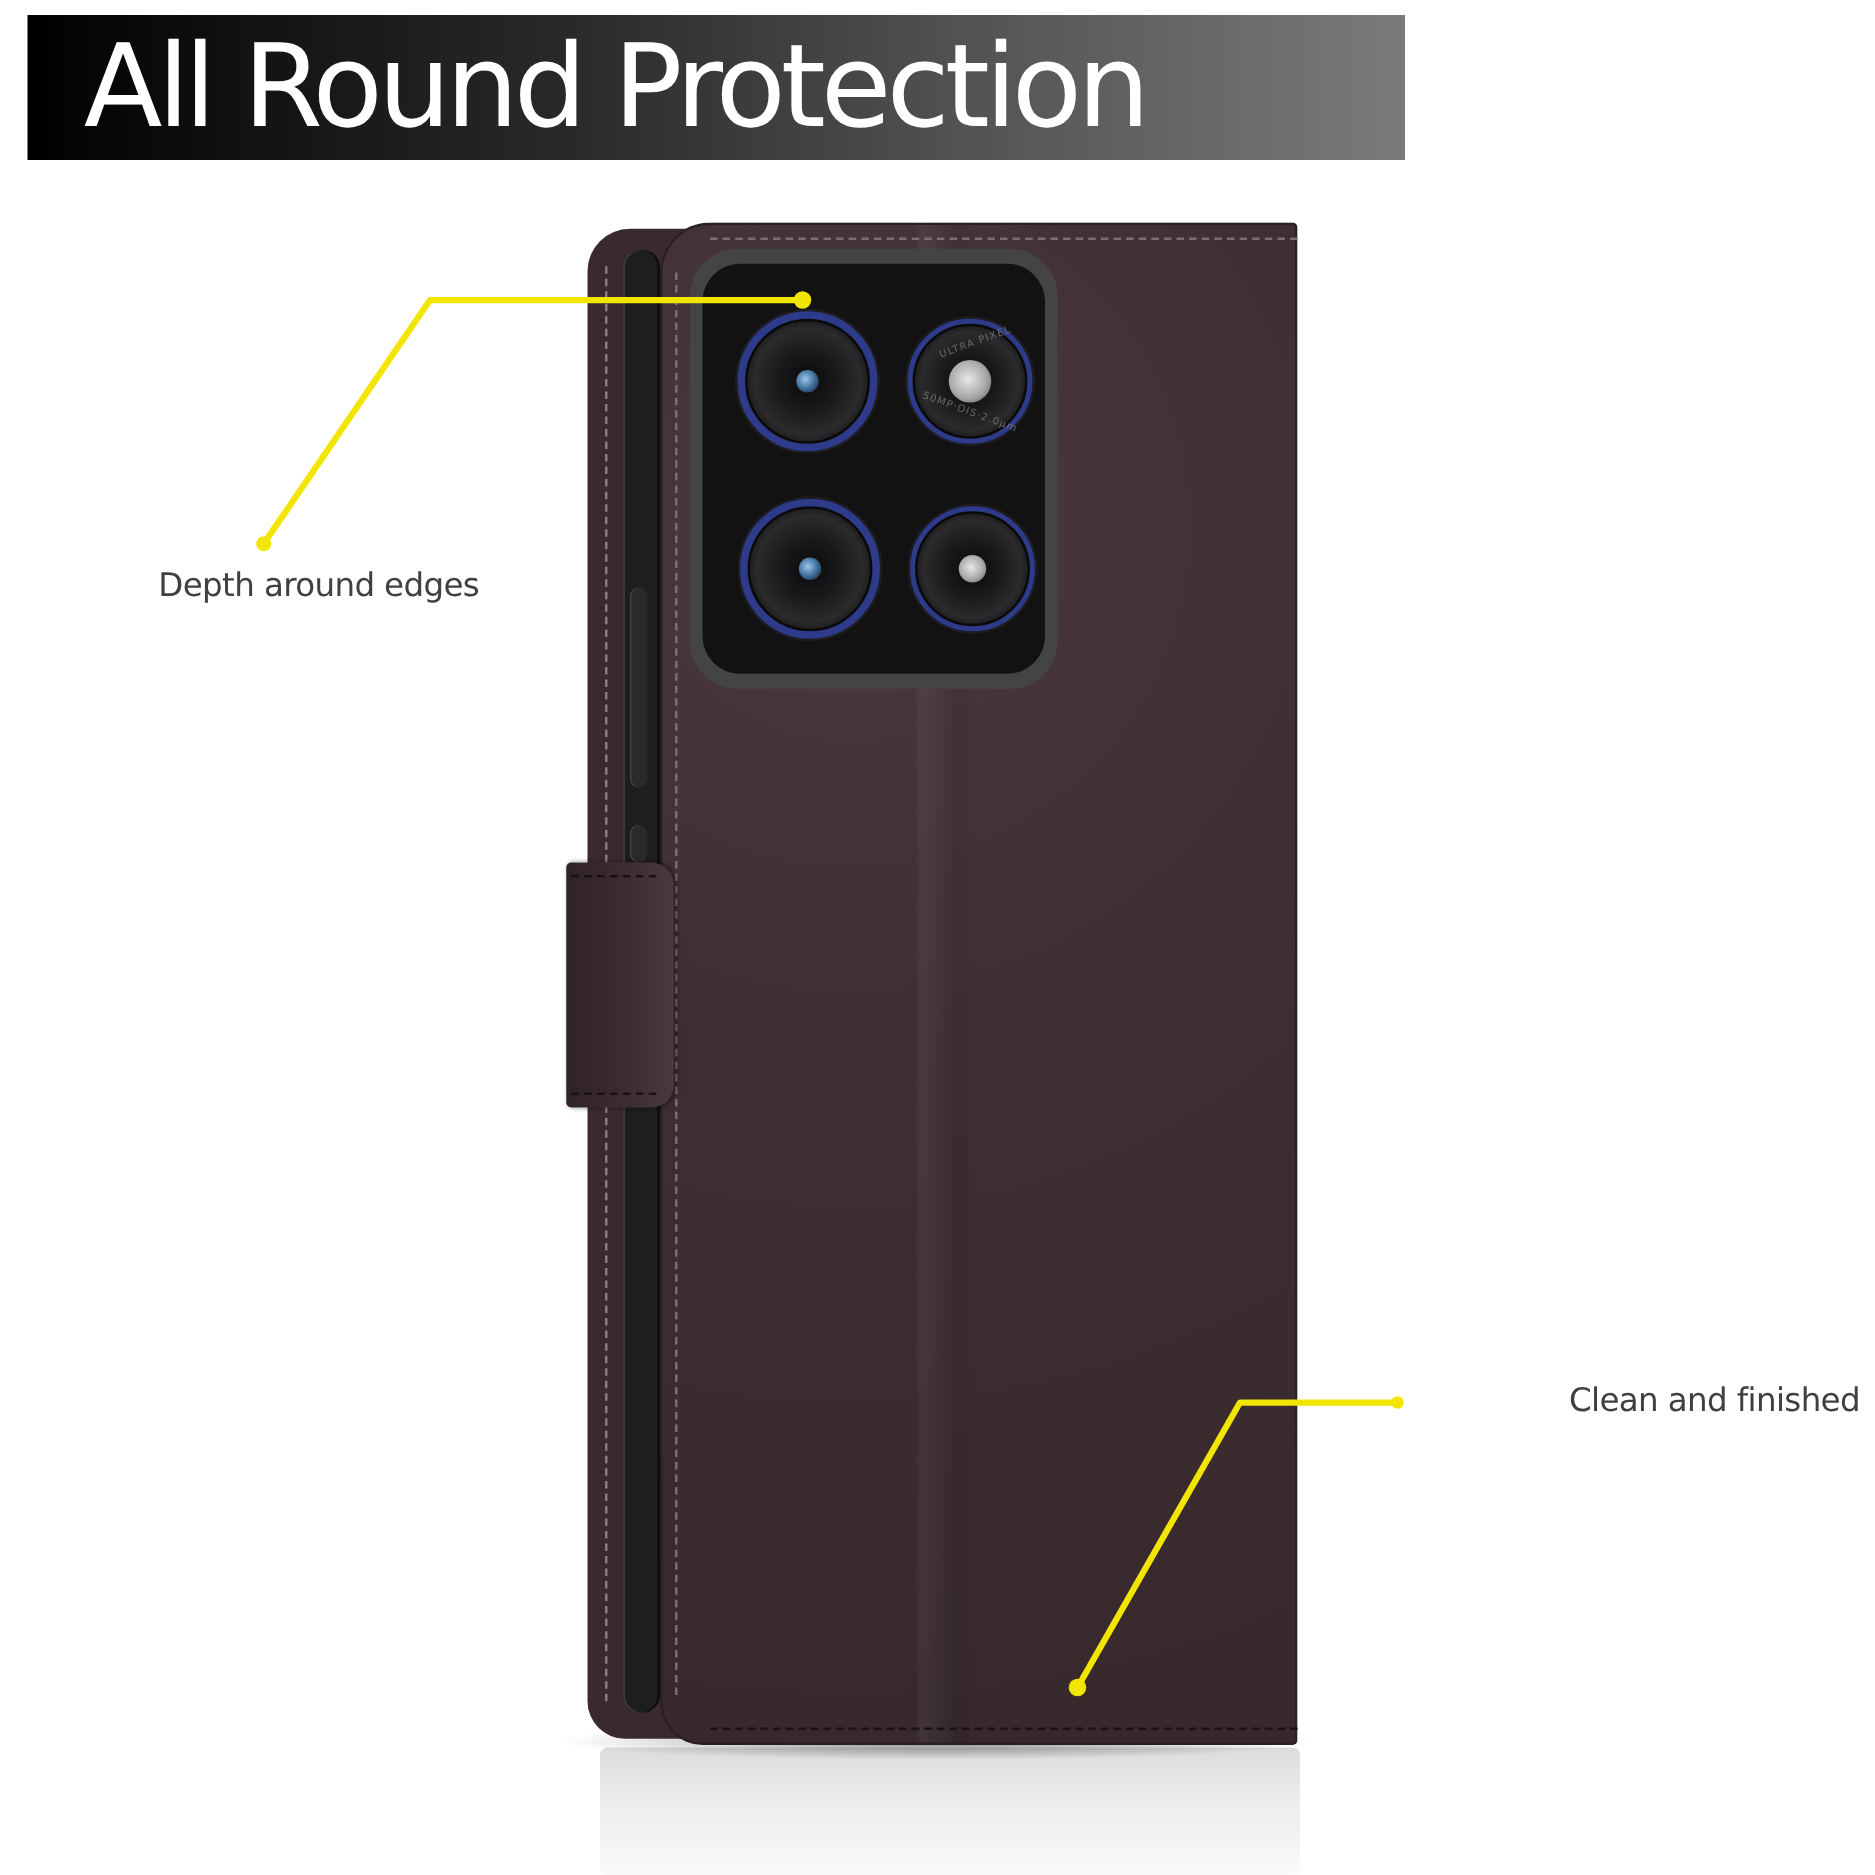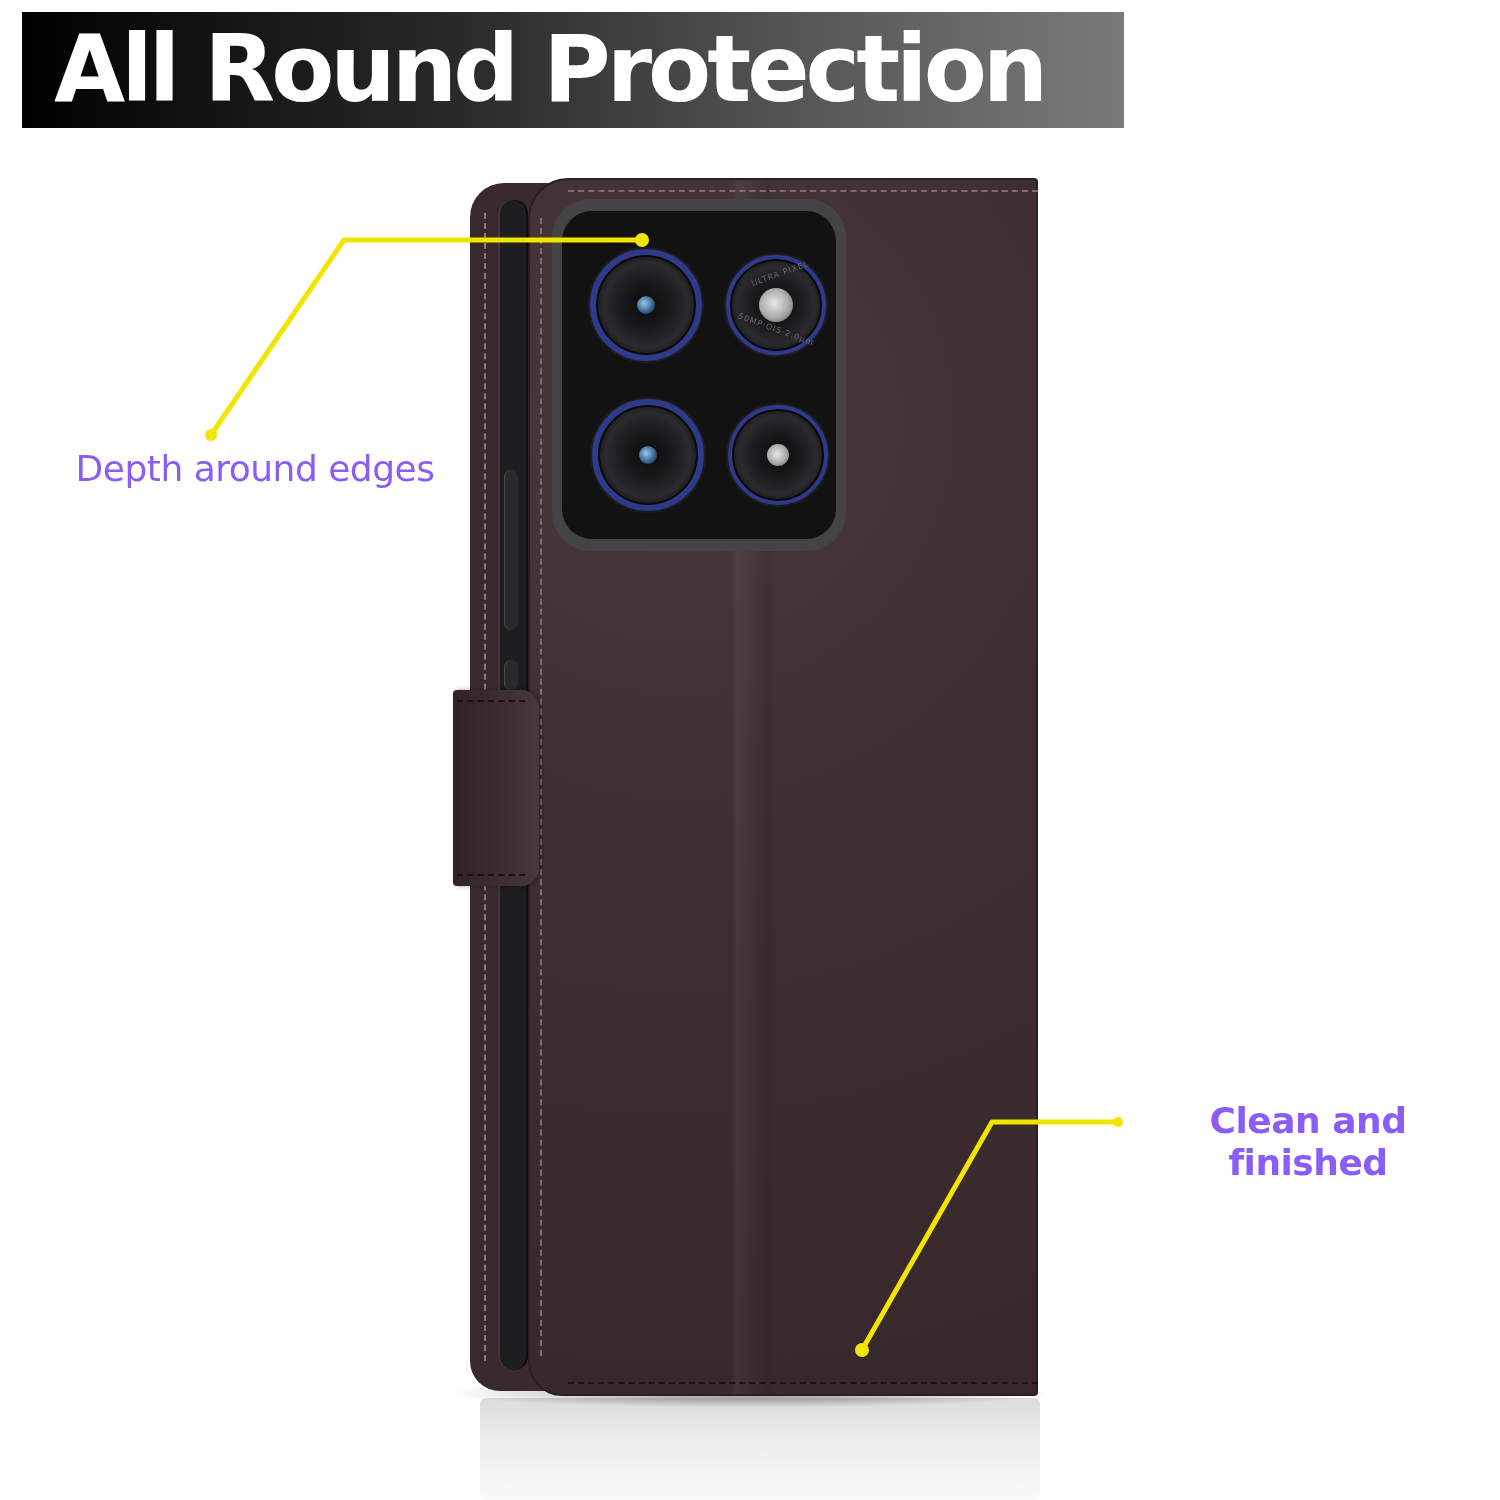--- a/index.html
+++ b/index.html
@@ -1,19 +1,19 @@
 <!DOCTYPE html>
 <html><head>
   <meta charset="utf-8">
   <style>
     html, body { margin:0; padding:0; }
     body { width:1500px; height:1500px; background:#ffffff; position:relative; overflow:hidden; font-family:"Liberation Sans", sans-serif; }
     .banner { position:absolute; left:22px; top:12px; width:1102px; height:116px;
       background:linear-gradient(90deg,#000 0%,#111 15%,#2a2a2a 40%,#555 70%,#7a7a7a 100%); }
-    .banner-title { position:absolute; left:32px; top:2px; font-family:"DejaVu Sans", sans-serif; font-weight:bold;
+    .banner-title { position:absolute; left:45px; top:2px; font-family:"DejaVu Sans", sans-serif; font-weight:normal;
       font-size:92px; letter-spacing:-4px; color:#fff; line-height:112px; white-space:nowrap; }
     .reflection { position:absolute; left:480px; top:1398px; width:560px; height:102px;
       background:linear-gradient(180deg,#dcdcdc 0%,#ececec 40%,#fafafa 100%); border-radius:6px; }
     .shadow { position:absolute; left:445px; top:1378px; width:610px; height:30px;
       background:radial-gradient(ellipse at center, rgba(0,0,0,0.45) 0%, rgba(0,0,0,0) 70%); }
     .case-back { position:absolute; left:470px; top:183px; width:90px; height:1208px; background:#3a2a2e;
       border-radius:34px 0 0 30px; }
     .case-back .stitch { position:absolute; left:14px; top:30px; bottom:30px; width:0; border-left:2px dashed #8c7b7e; }
     .phone-edge { position:absolute; left:498px; top:200px; width:30px; height:1170px; background:#1e1e20;
       border-radius:14px; box-shadow:inset 2px 0 0 #3a3a3c, inset -2px 0 0 #0d0d0e; }
@@ -34,23 +34,23 @@
     .lens .glint { position:absolute; left:50%; top:50%; width:18px; height:18px; margin:-9px 0 0 -9px; border-radius:50%;
       background:radial-gradient(circle at 40% 40%, #9bc6e8 0%, #3f6f9c 50%, #0d1a28 100%); }
     .lens.silver { border-width:4px; }
     .lens.silver .glint { width:34px; height:34px; margin:-17px 0 0 -17px; background:radial-gradient(circle at 45% 45%, #e8e8e8 0%, #a9a9a9 55%, #555 100%); }
     .lens-text { position:absolute; color:#6a6a6d; font-size:8px; letter-spacing:1px; font-family:"DejaVu Sans", sans-serif; white-space:nowrap; }
     .clasp { position:absolute; left:453px; top:690px; width:86px; height:196px; background:linear-gradient(90deg,#2f2225 0%,#3e2e32 60%,#4a383c 100%);
       border-radius:4px 18px 18px 4px; box-shadow:2px 0 4px rgba(0,0,0,0.4); }
     .clasp .stitch-t { position:absolute; left:4px; right:14px; top:10px; border-top:2px dashed #1a1113; }
     .clasp .stitch-b { position:absolute; left:4px; right:14px; bottom:10px; border-top:2px dashed #1a1113; }
     svg.callouts { position:absolute; left:0; top:0; }
-    .label { position:absolute; color:#8b5cf6; font-family:"DejaVu Sans", sans-serif; font-size:36px; line-height:42px; letter-spacing:-0.5px; }
+    .label { position:absolute; color:#404040; font-family:"DejaVu Sans", sans-serif; font-size:26px; line-height:42px; letter-spacing:-0.5px; }
     .label-left { left:60px; top:448px; width:390px; text-align:center; }
-    .label-right { left:1128px; top:1100px; width:360px; text-align:center;font-weight:bold; }
+    .label-right { left:1128px; top:1100px; width:360px; text-align:right; }
   </style>
 </head>
 <body>
 
 <div class="banner">
   <div class="banner-title">All Round Protection</div>
 </div>
 
 <div class="reflection"></div>
 <div class="shadow"></div>

